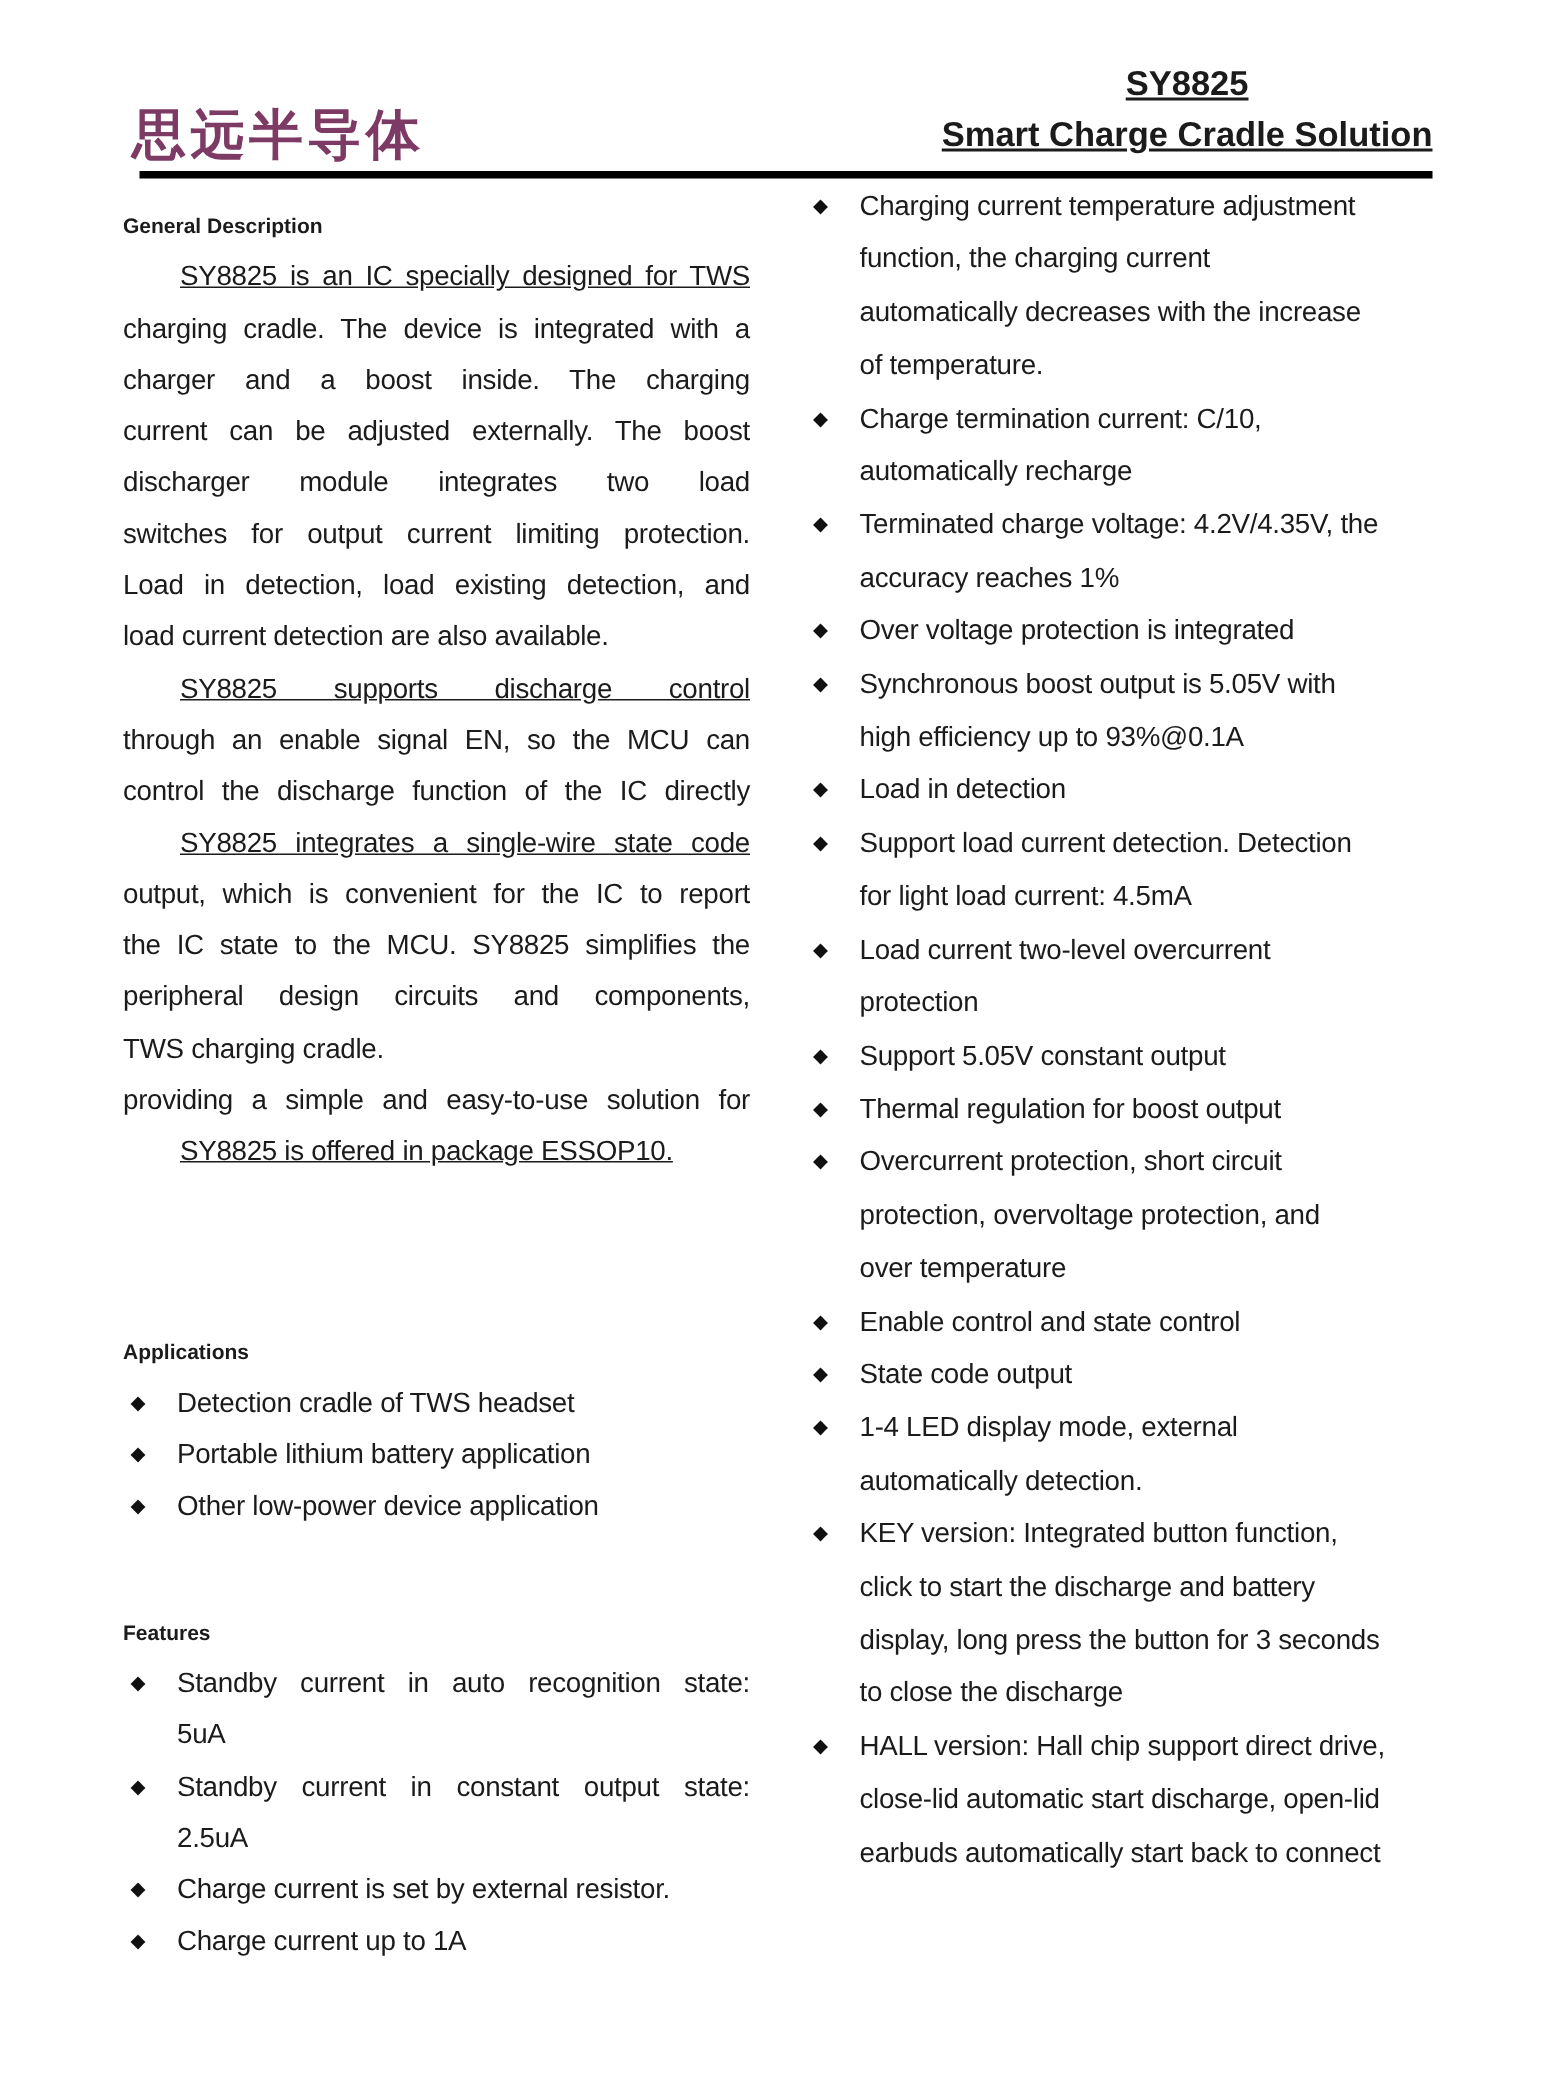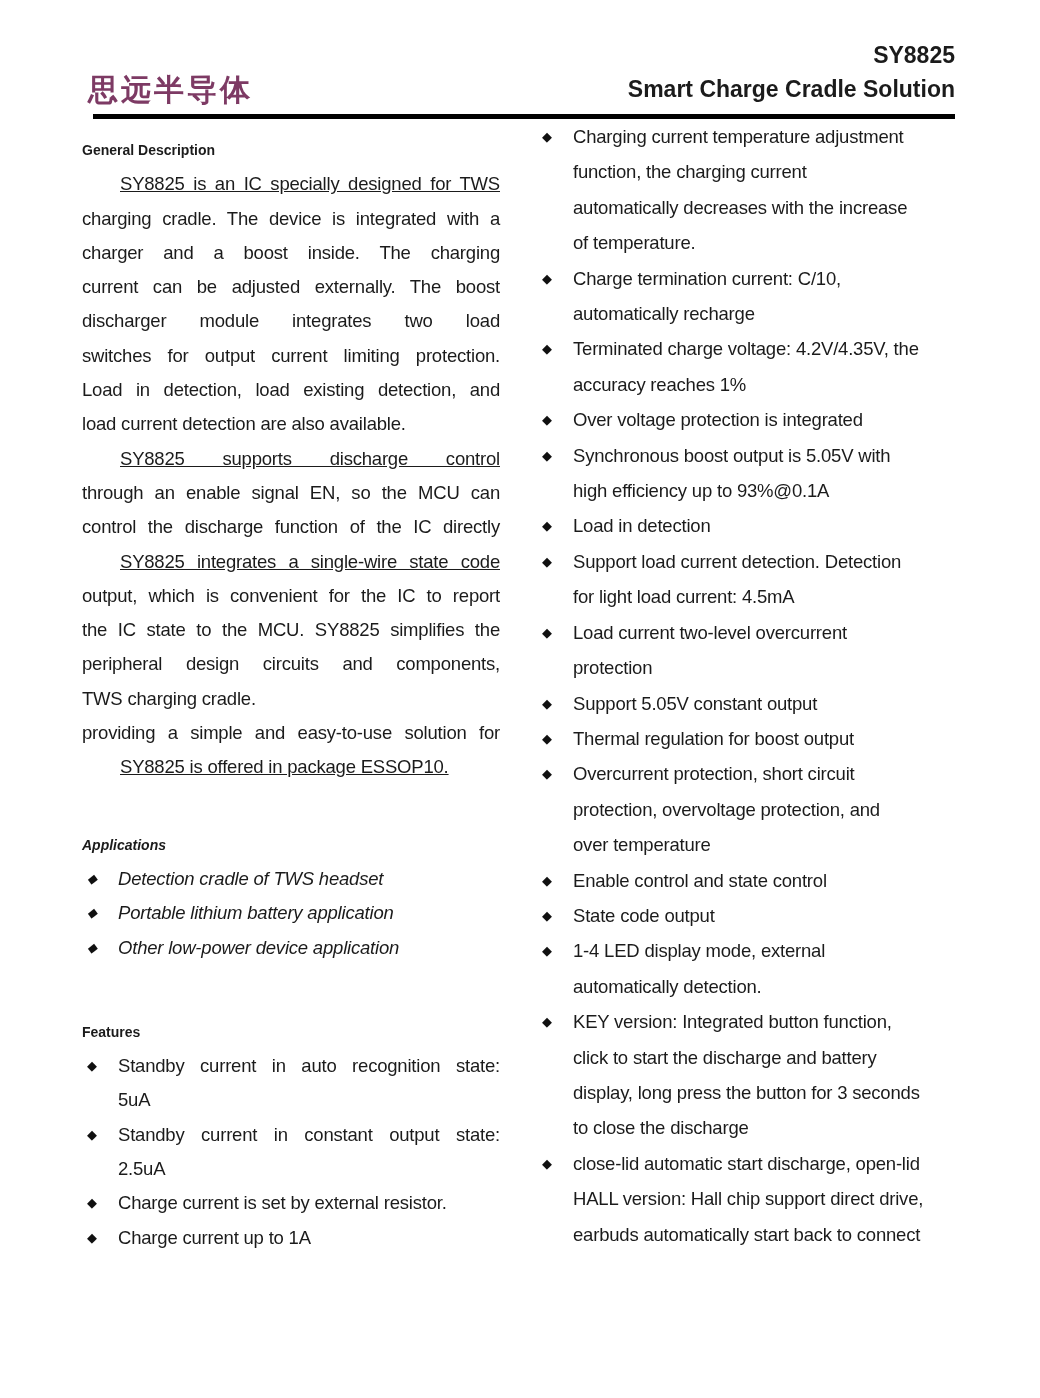--- a/index.html
+++ b/index.html
@@ -8,24 +8,24 @@
     width: 1040px; height: 1398px;
     font-family: "Liberation Sans", sans-serif;
     color: #1b1b1b;
     overflow: hidden;
   }
   .page { padding: 0 85px 0 82px; }
 
   
   .header { display: flex; justify-content: space-between; align-items: flex-end; padding-top: 40px; }
   .logo {
-    font-size: 30px; font-weight: bold; letter-spacing: 3px;
+    font-size: 36px; font-weight: bold; letter-spacing: 3px;
     color: #7d3a64; padding-left: 6px; line-height: 36px;
   }
-  .titles { text-align: right; }
+  .titles { text-align: center; text-decoration: underline; }
   .doc-title { font-size: 23px; font-weight: bold; line-height: 30px; }
   .doc-subtitle { font-size: 23px; font-weight: bold; line-height: 38px; }
   .rule { height: 5px; background: #000; margin-top: 6px; margin-left: 11px; width: calc(100% - 11px); }
 
   
   .columns { display: flex; gap: 37px; }
   .col { width: 418px; flex: 0 0 418px; }
   .col-left { padding-top: 14px; }
 
   .h2 { font-size: 14px; font-weight: bold; line-height: 34.3px; }
@@ -39,21 +39,21 @@
 
   .bullet { display: flex; }
   .bullet .lines { flex: 1 1 auto; min-width: 0; }
   .bullet .marker {
     flex: 0 0 36px; padding-left: 5px; color: #101010;
     font-size: 13px;
   }
   .col-left .bullet .marker { line-height: 34.3px; }
   .col-right .bullet .marker { line-height: 35.4px; }
 
-  #applications-section { margin-top: 43px; font-style: italic; }
+  #applications-section { margin-top: 99px; }
   #features-section { margin-top: 50px; }
 </style>
 </head>
 <body>
 
 <div class="page">
 
   <div class="header">
     <div class="logo">思远半导体</div>
     <div class="titles">
@@ -250,22 +250,22 @@
             <div class="lines">
               <div class="line">KEY version: Integrated button function,</div>
               <div class="line">click to start the discharge and battery</div>
               <div class="line">display, long press the button for 3 seconds</div>
               <div class="line">to close the discharge</div>
             </div>
           </div>
           <div class="bullet">
             <span class="marker">◆</span>
             <div class="lines">
+              <div class="line">HALL version: Hall chip support direct drive,</div>
               <div class="line">close-lid automatic start discharge, open-lid</div>
-              <div class="line">HALL version: Hall chip support direct drive,</div>
               <div class="line">earbuds automatically start back to connect</div>
             </div>
           </div>
         </div>
     </div>
 
   </div>
 </div>
 
 </body></html>

